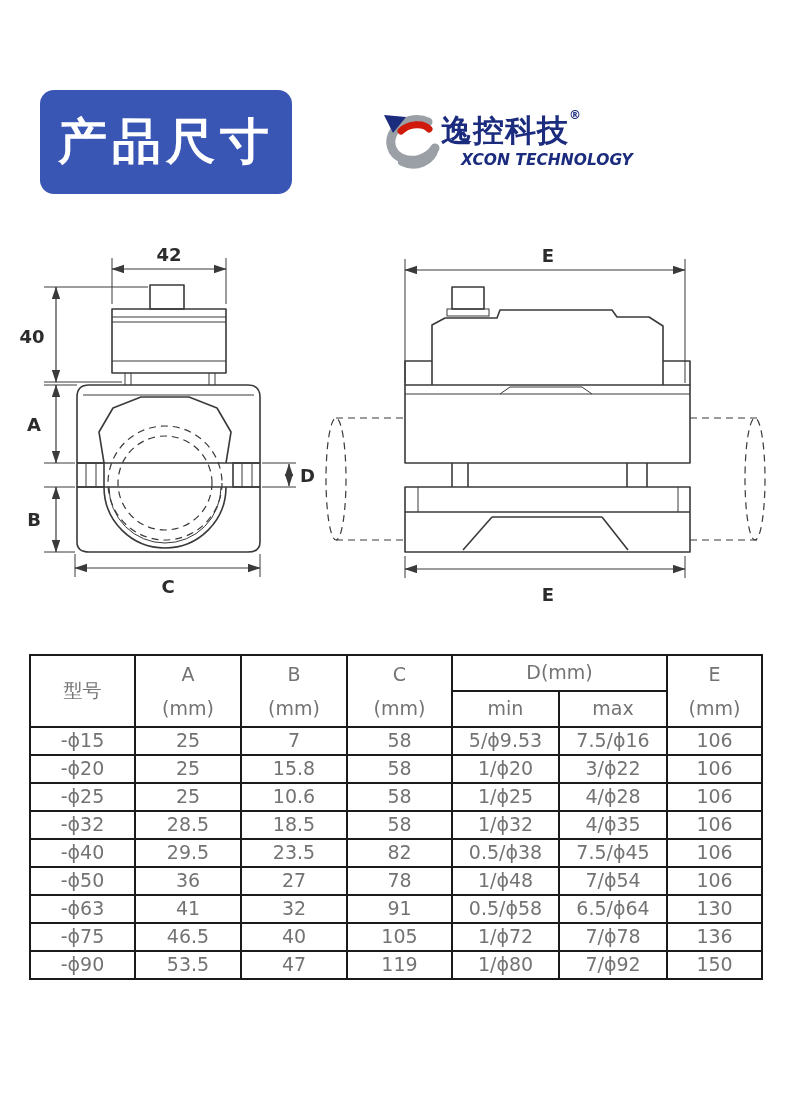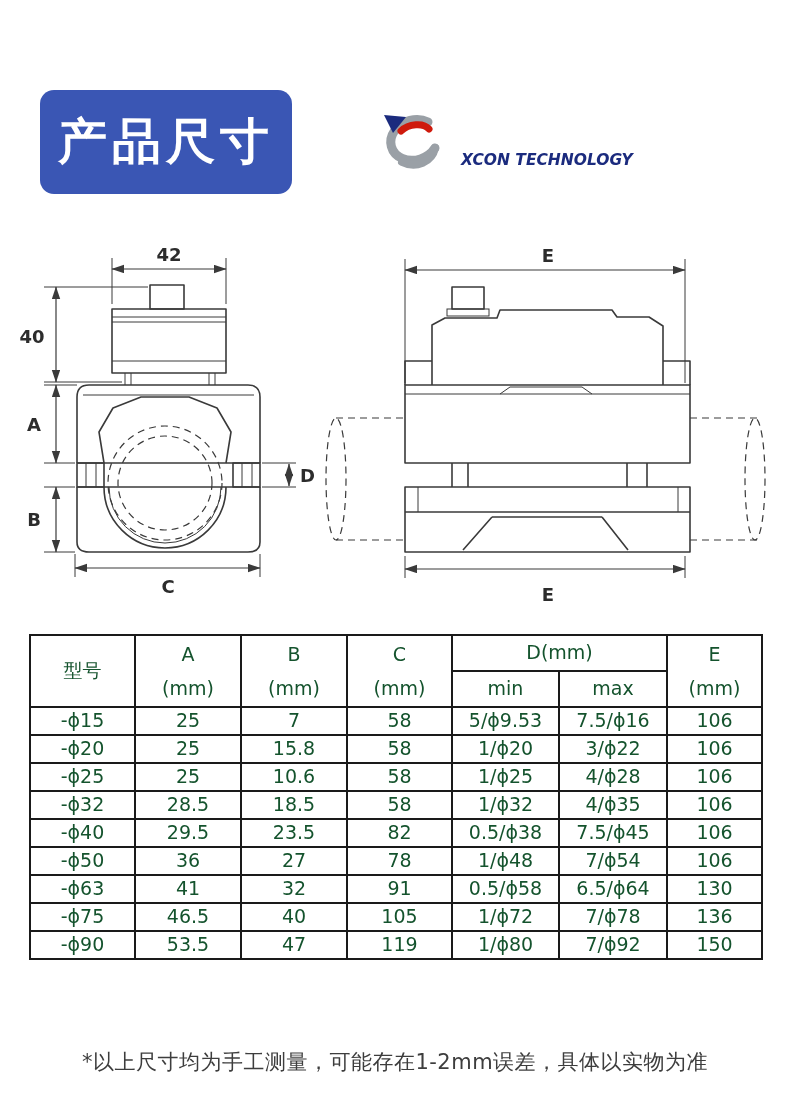--- a/index.html
+++ b/index.html
@@ -35,22 +35,22 @@
   .drawings{position:absolute;left:0;top:225px;}
   .m{stroke:var(--line,#3a3a3a);stroke-width:1.6;fill:none;stroke-linejoin:round;}
   .t{stroke:var(--line,#3a3a3a);stroke-width:1;fill:none;}
   .dm{stroke:var(--line,#3a3a3a);stroke-width:1.2;fill:none;}
   .dash{stroke:var(--line,#3a3a3a);stroke-width:1.2;fill:none;stroke-dasharray:7 5;}
   .lbl{fill:#2c2c2c;font-size:18px;font-weight:bold;font-family:"DejaVu Sans",sans-serif;}
   #arrow path{fill:var(--line,#3a3a3a);}
 
   
   .spec{
-    position:absolute;left:29px;top:634px;width:732px;
-    border-collapse:collapse;table-layout:fixed;color:#14532d;border-radius:16px;
+    position:absolute;left:29px;top:654px;width:732px;
+    border-collapse:collapse;table-layout:fixed;color:#737373;border-radius:16px;
   }
   .spec th,.spec td{
     border:2px solid var(--table-border,#1a1a1a);
     font-weight:normal;text-align:center;vertical-align:middle;
     padding:0;font-size:19px;line-height:1.15;
   }
   .spec thead tr{height:36px;}
   .spec tbody tr{height:28px;}
   .hdr2 div{line-height:34px;}
 
@@ -69,20 +69,21 @@
     <span class="banner-title">产品尺寸</span>
   </div>
 
   <div class="logo">
     <svg class="logo-mark" width="64" height="72" viewBox="0 0 64 72">
       <path d="M50,16 A24,20 -18 1 0 57,42" fill="none" stroke="var(--logo-gray,#9aa0a6)" stroke-width="9" stroke-linecap="round"></path>
       <path d="M57,42 C54,56 38,63 24,56" fill="none" stroke="var(--logo-gray,#9aa0a6)" stroke-width="8" stroke-linecap="round"></path>
       <path d="M23,25 A17,11 -14 0 1 51,23" fill="none" stroke="var(--logo-red,#cf1a0c)" stroke-width="7" stroke-linecap="round"></path>
       <polygon points="6,9 28,11 15,27" fill="var(--logo-navy,#1b2b7e)"></polygon>
     </svg>
+    <div class="logo-cn"><span>逸控科技</span><span class="logo-reg">®</span></div>
     <div class="logo-en">XCON TECHNOLOGY</div>
   </div>
 
   <svg class="drawings" width="790" height="392" viewBox="0 0 790 392">
     <defs>
       <marker id="arrow" markerWidth="11" markerHeight="8" refX="10" refY="3.5" orient="auto-start-reverse">
         <path d="M0,0 L10.5,3.5 L0,7 Z"></path>
       </marker>
     </defs>
 
@@ -302,15 +303,14 @@
         <td>53.5</td>
         <td>47</td>
         <td>119</td>
         <td>1/ϕ80</td>
         <td>7/ϕ92</td>
         <td>150</td>
       </tr>
     </tbody>
   </table>
 
-  <div class="footnote">*以上尺寸均为手工测量，可能存在1-2mm误差，具体以实物为准</div>
 
 </div>
 
 </body></html>

